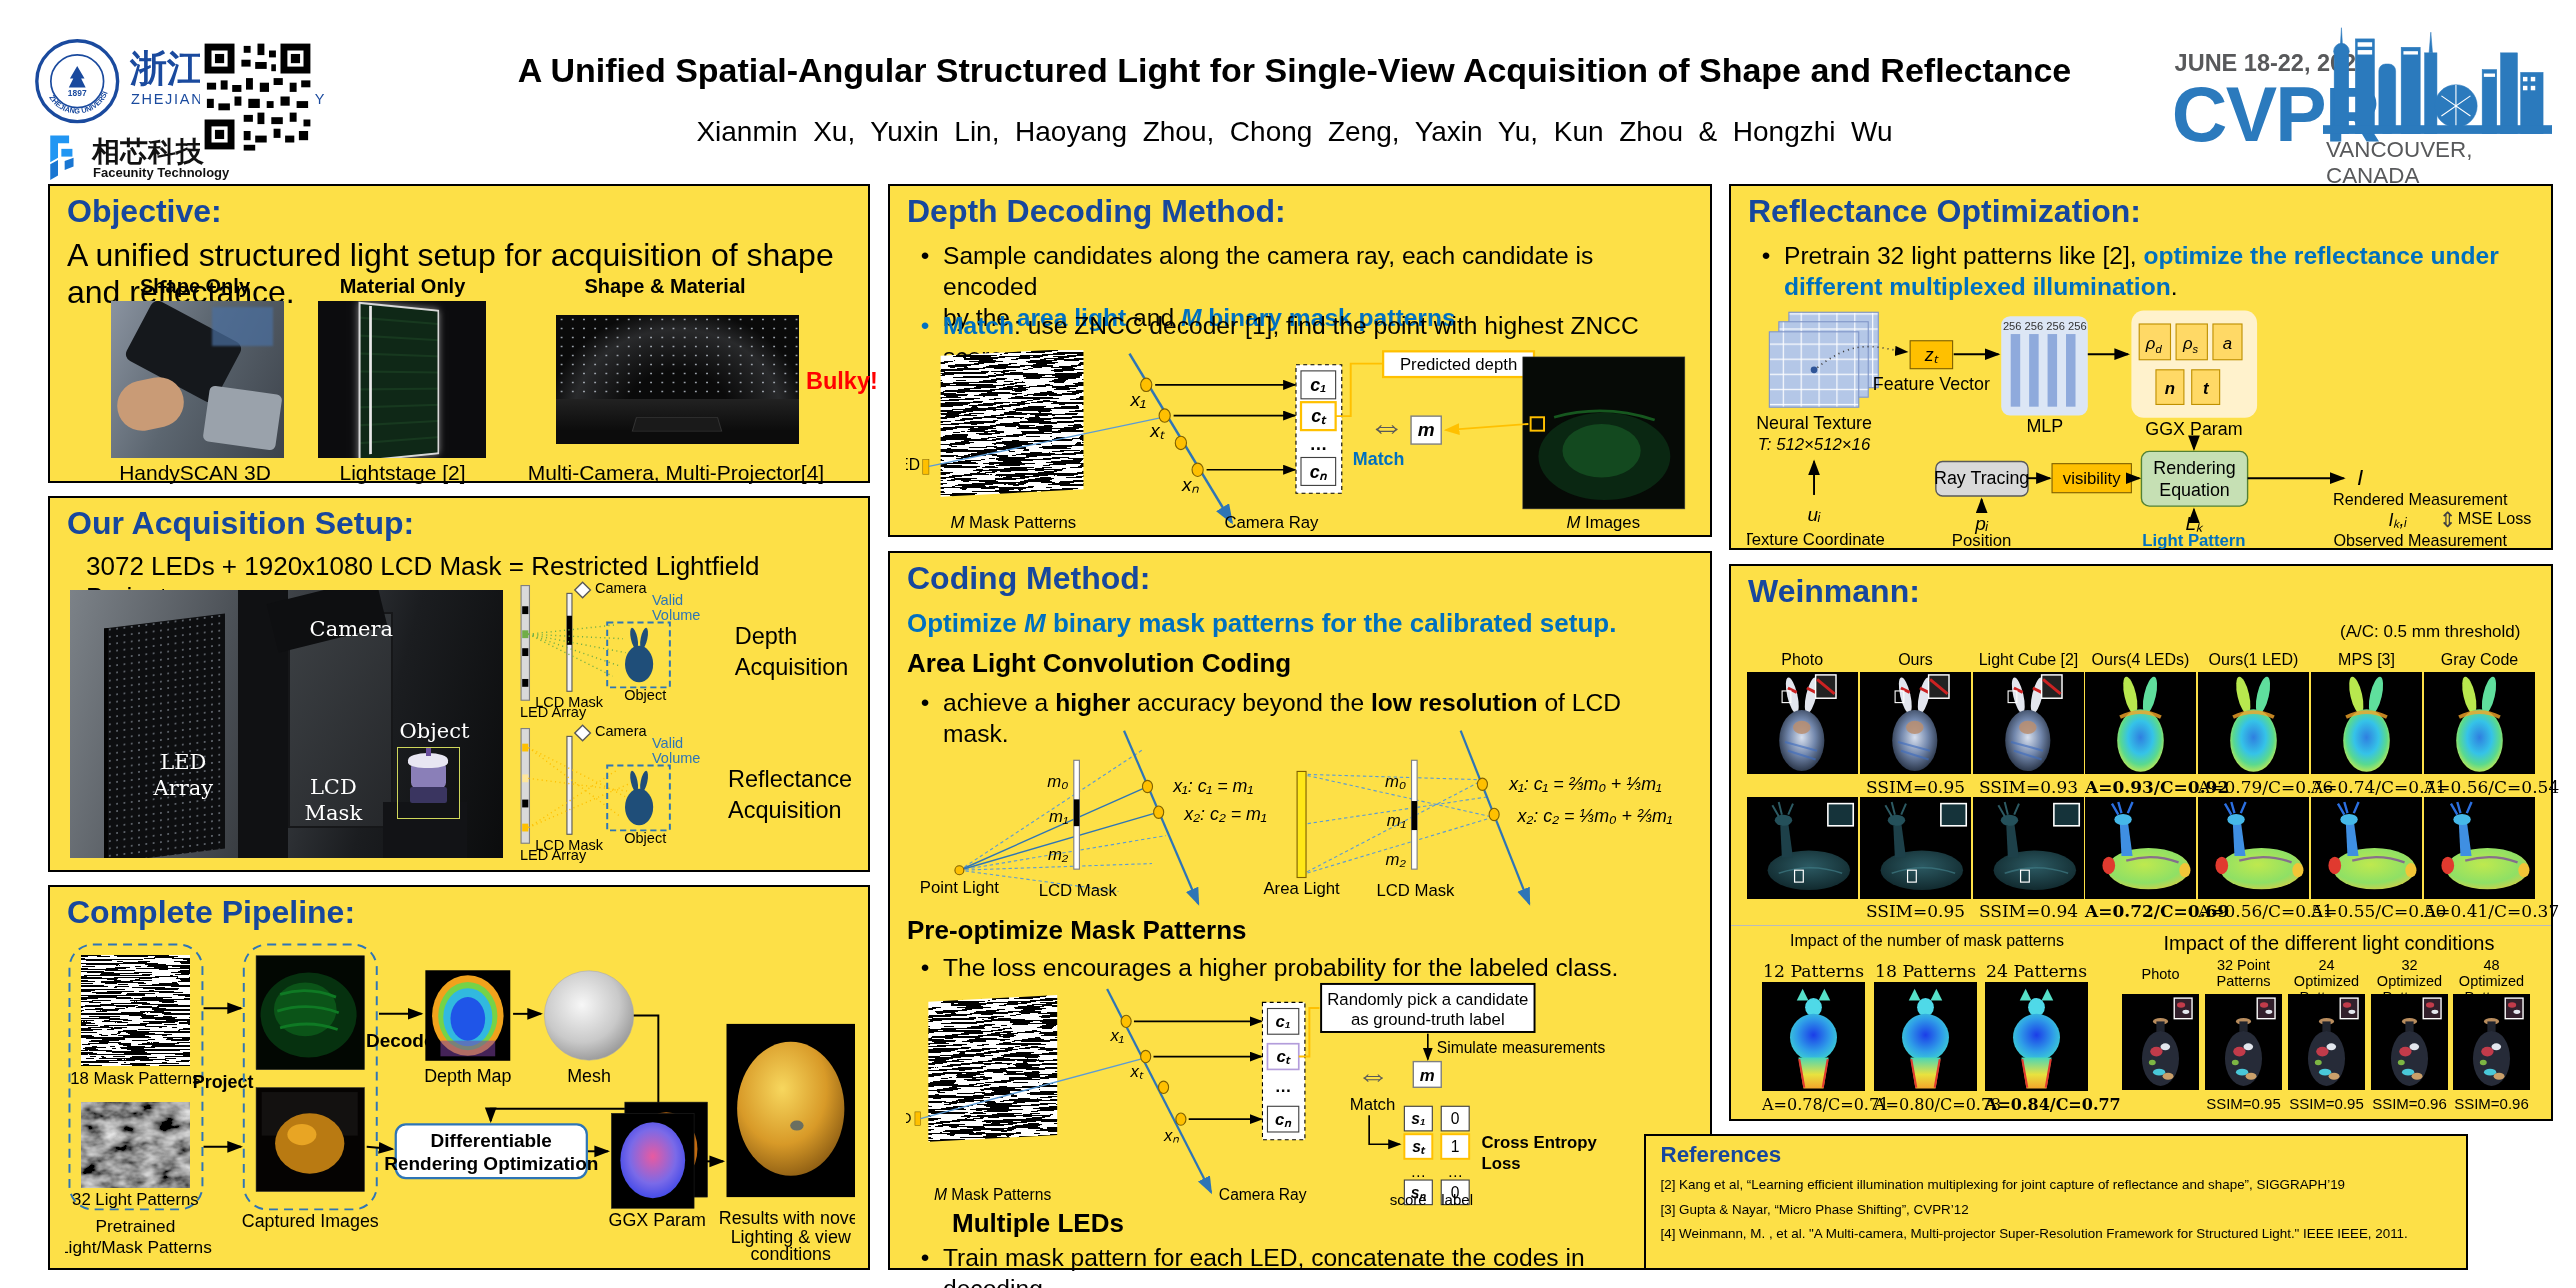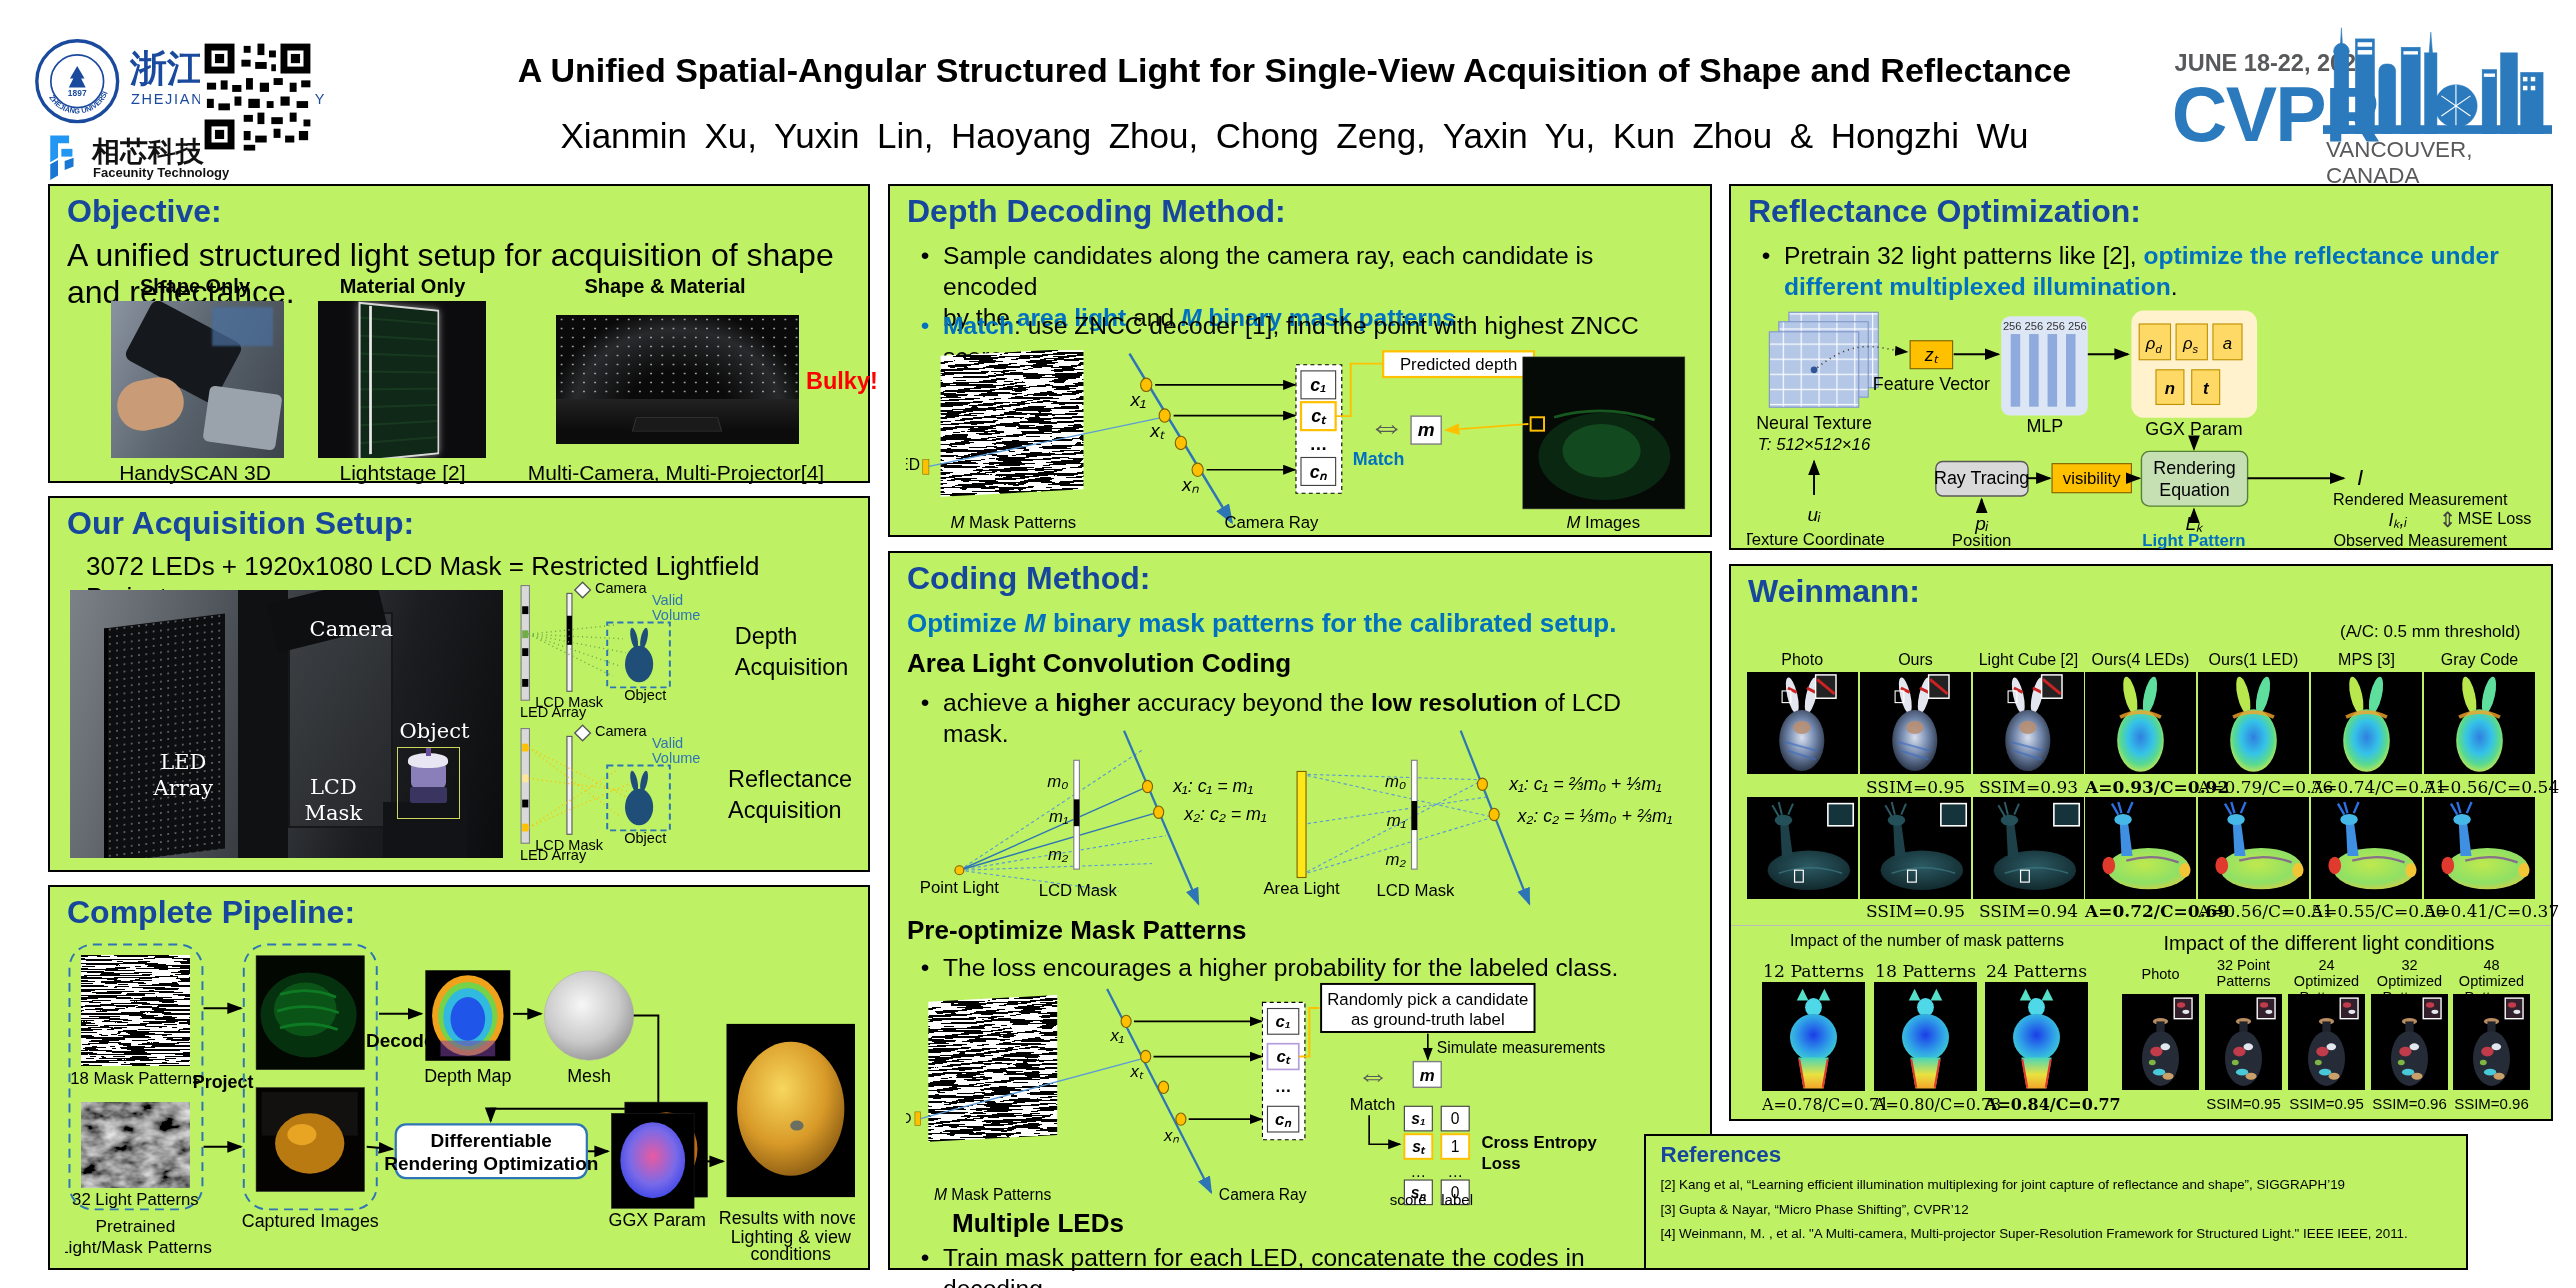--- a/index.html
+++ b/index.html
@@ -1,33 +1,33 @@
 <!DOCTYPE html>
 <html style="font-size:9px"><head>
 <meta charset="utf-8">
 <style>
   html,body{margin:0;padding:0;background:#fff;width:2576px;height:1288px;overflow:hidden;
     font-family:"Liberation Sans",sans-serif;}
   .abs{position:absolute;}
   .poster{position:relative;width:2576px;height:1288px;background:#ffffff;}
-  .box{position:absolute;background:#bef264;border:2.2px solid #000;box-sizing:border-box;}
+  .box{position:absolute;background:#fde047;border:2.2px solid #000;box-sizing:border-box;}
   .btitle{position:absolute;left:17px;top:6.7px;font-size:32px;font-weight:bold;color:#17479d;}
   .navy{color:#17479d;}
   .blue{color:#0070c0;}
   .red{color:#ff0000;}
   .b{font-weight:bold;}
   .i{font-style:italic;}
   .serif{font-family:"DejaVu Serif",serif;}
   .bullet{position:absolute;display:flex;font-size:24.6px;line-height:31px;color:#000;}
   .bullet .mk{width:36px;flex:0 0 36px;text-align:center;}
   .center{text-align:center;}
   .postertitle{position:absolute;left:442px;top:51px;width:1705px;text-align:center;
     font-size:34px;font-weight:bold;color:#000;}
   .authors{position:absolute;left:442px;top:116px;width:1705px;text-align:center;
-    font-size:35px;color:#000;word-spacing:7.8px;}
+    font-size:28px;color:#000;word-spacing:7.8px;}
   .h3{font-size:26px;font-weight:bold;color:#000;position:absolute;}
   .tile{position:absolute;background:#000;}
   .tile svg{width:100%;height:100%;display:block;}
   .gridhead{position:absolute;text-align:center;font-size:16px;color:#000;}
   .gridcap{position:absolute;text-align:center;font-size:17px;font-family:"DejaVu Serif",serif;color:#000;}
   .refline{font-size:13.4px;line-height:24.6px;color:#000;}
   svg text{font-family:"Liberation Sans",sans-serif;}
   .photoimg{position:absolute;overflow:hidden;}
 </style>
 </head>

